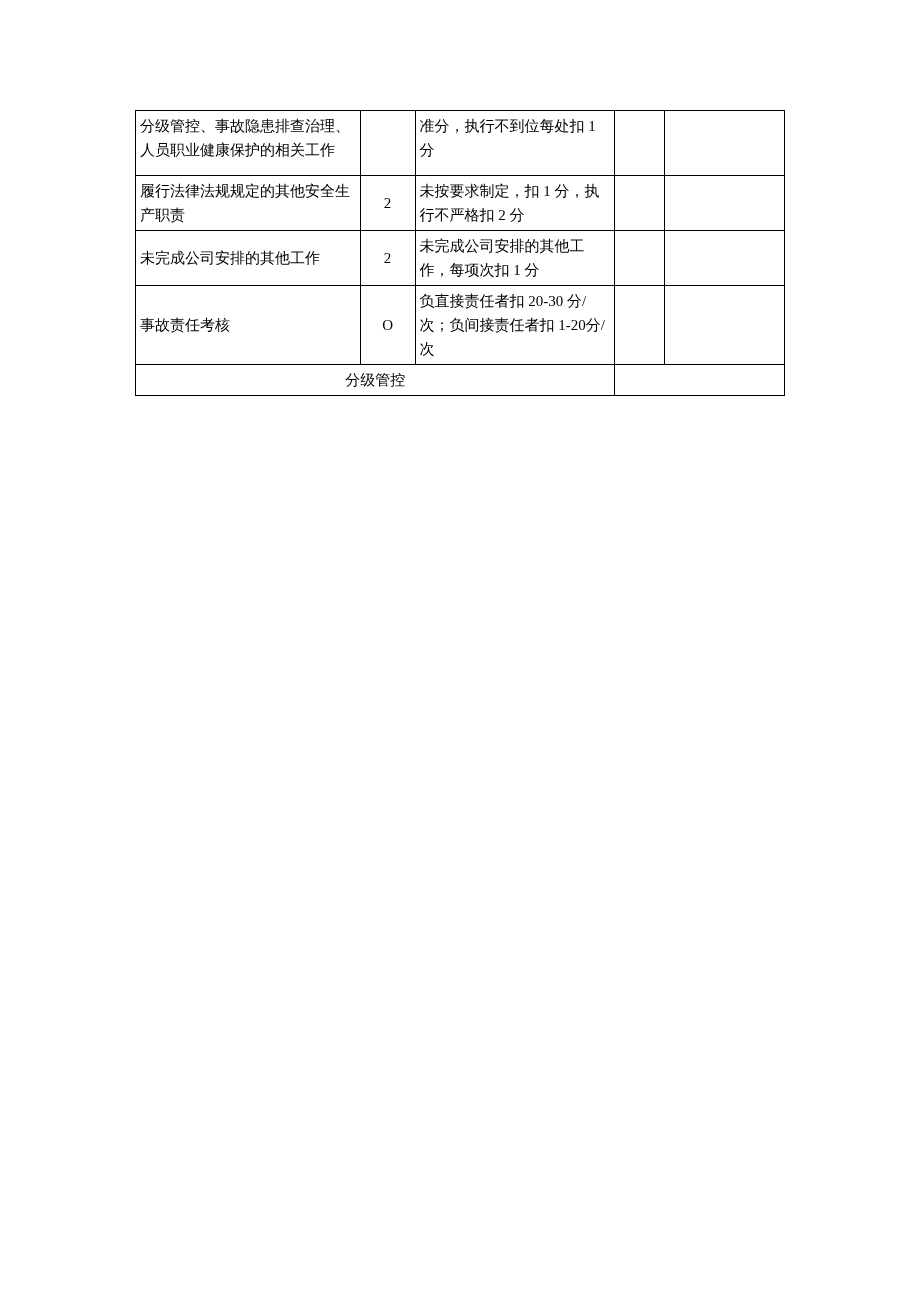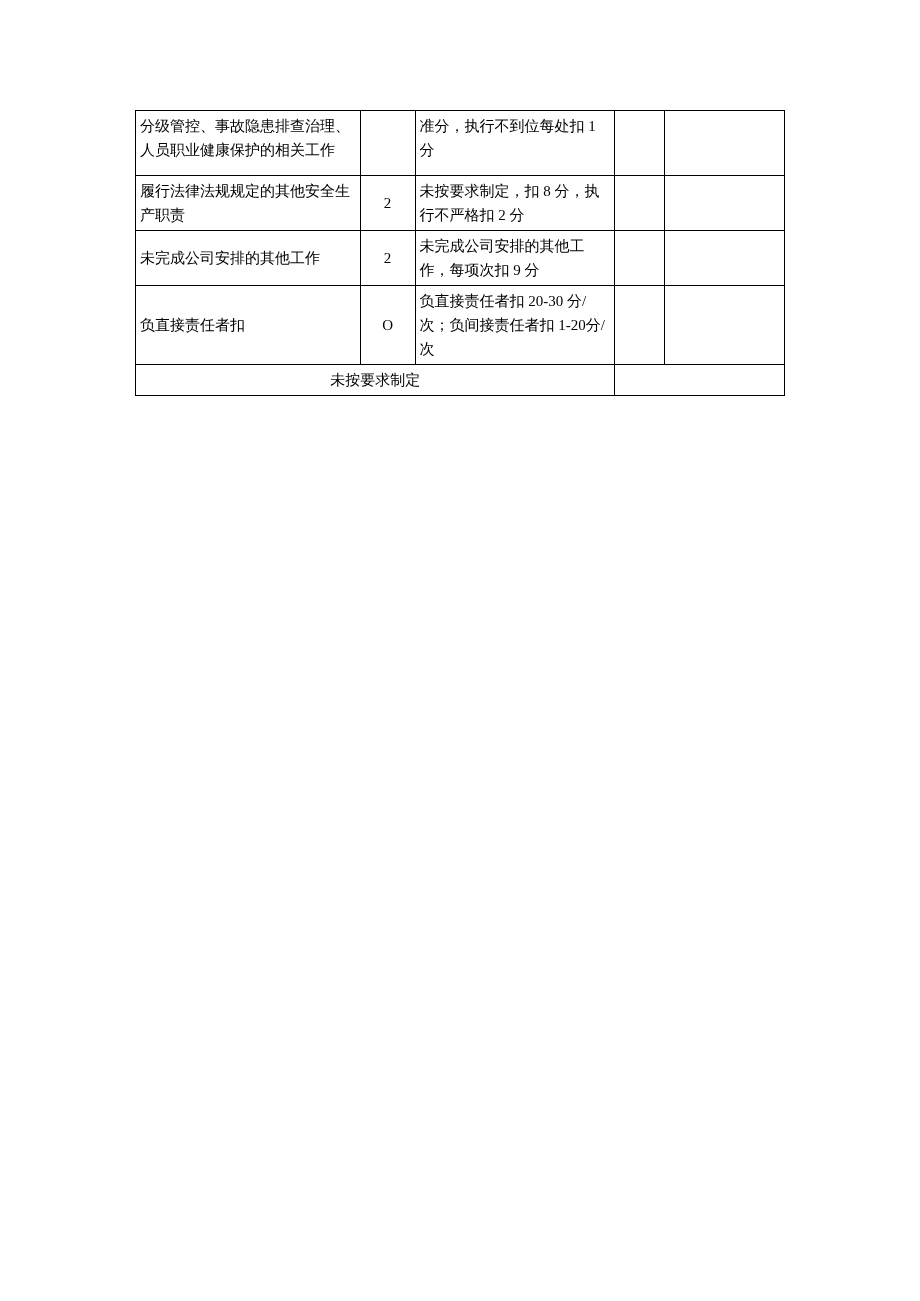--- a/index.html
+++ b/index.html
@@ -65,36 +65,36 @@
       <tr>
     <td class="col1 row1-c1">分级管控、事故隐患排查治理、人员职业健康保护的相关工作</td>
     <td class="col2"></td>
     <td class="col3 row1-c3">准分，执行不到位每处扣 1分</td>
     <td class="col4"></td>
     <td class="col5"></td>
   </tr>
   <tr>
     <td class="col1">履行法律法规规定的其他安全生产职责</td>
     <td class="col2">2</td>
-    <td class="col3">未按要求制定，扣 8 分，执行不严格扣 2 分</td>
+    <td class="col3">未按要求制定，扣 1 分，执行不严格扣 2 分</td>
     <td class="col4"></td>
     <td class="col5"></td>
   </tr>
   <tr>
     <td class="col1">未完成公司安排的其他工作</td>
     <td class="col2">2</td>
-    <td class="col3">未完成公司安排的其他工作，每项次扣 9 分</td>
+    <td class="col3">未完成公司安排的其他工作，每项次扣 1 分</td>
     <td class="col4"></td>
     <td class="col5"></td>
   </tr>
   <tr>
-    <td class="col1">负直接责任者扣</td>
+    <td class="col1">事故责任考核</td>
     <td class="col2">O</td>
     <td class="col3">负直接责任者扣 20-30 分/次；负间接责任者扣 1-20分/次</td>
     <td class="col4"></td>
     <td class="col5"></td>
   </tr>
   <tr>
-    <td class="footer-label" colspan="3">未按要求制定</td>
+    <td class="footer-label" colspan="3">分级管控</td>
     <td class="col4" colspan="2"></td>
   </tr>
 </tbody>
   </table>
 
 </body></html>

